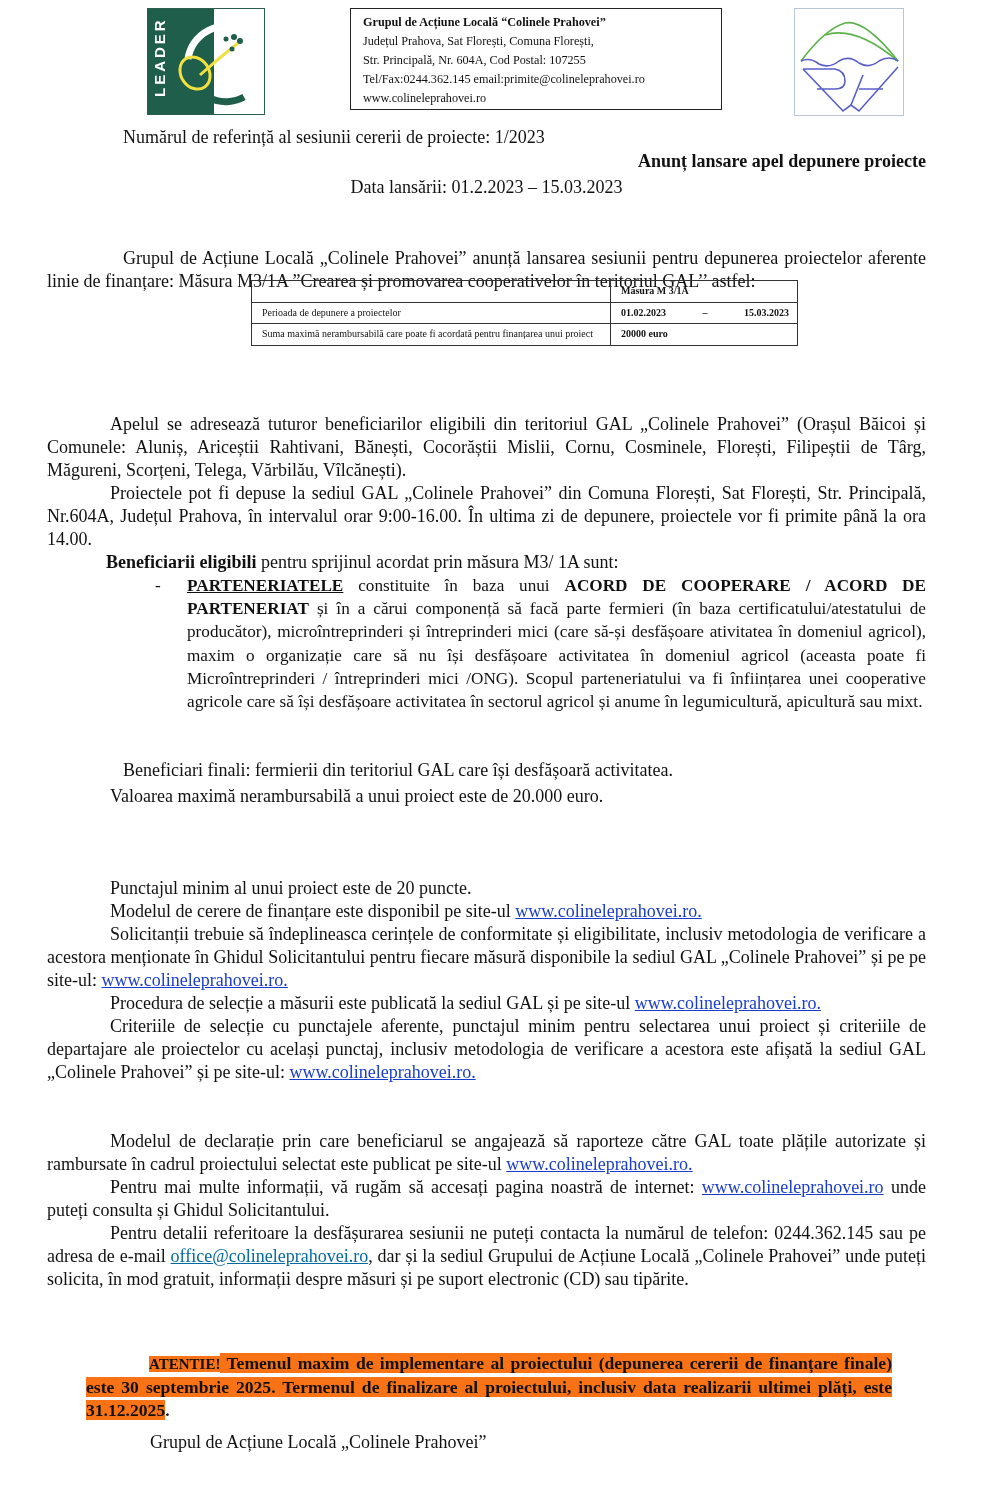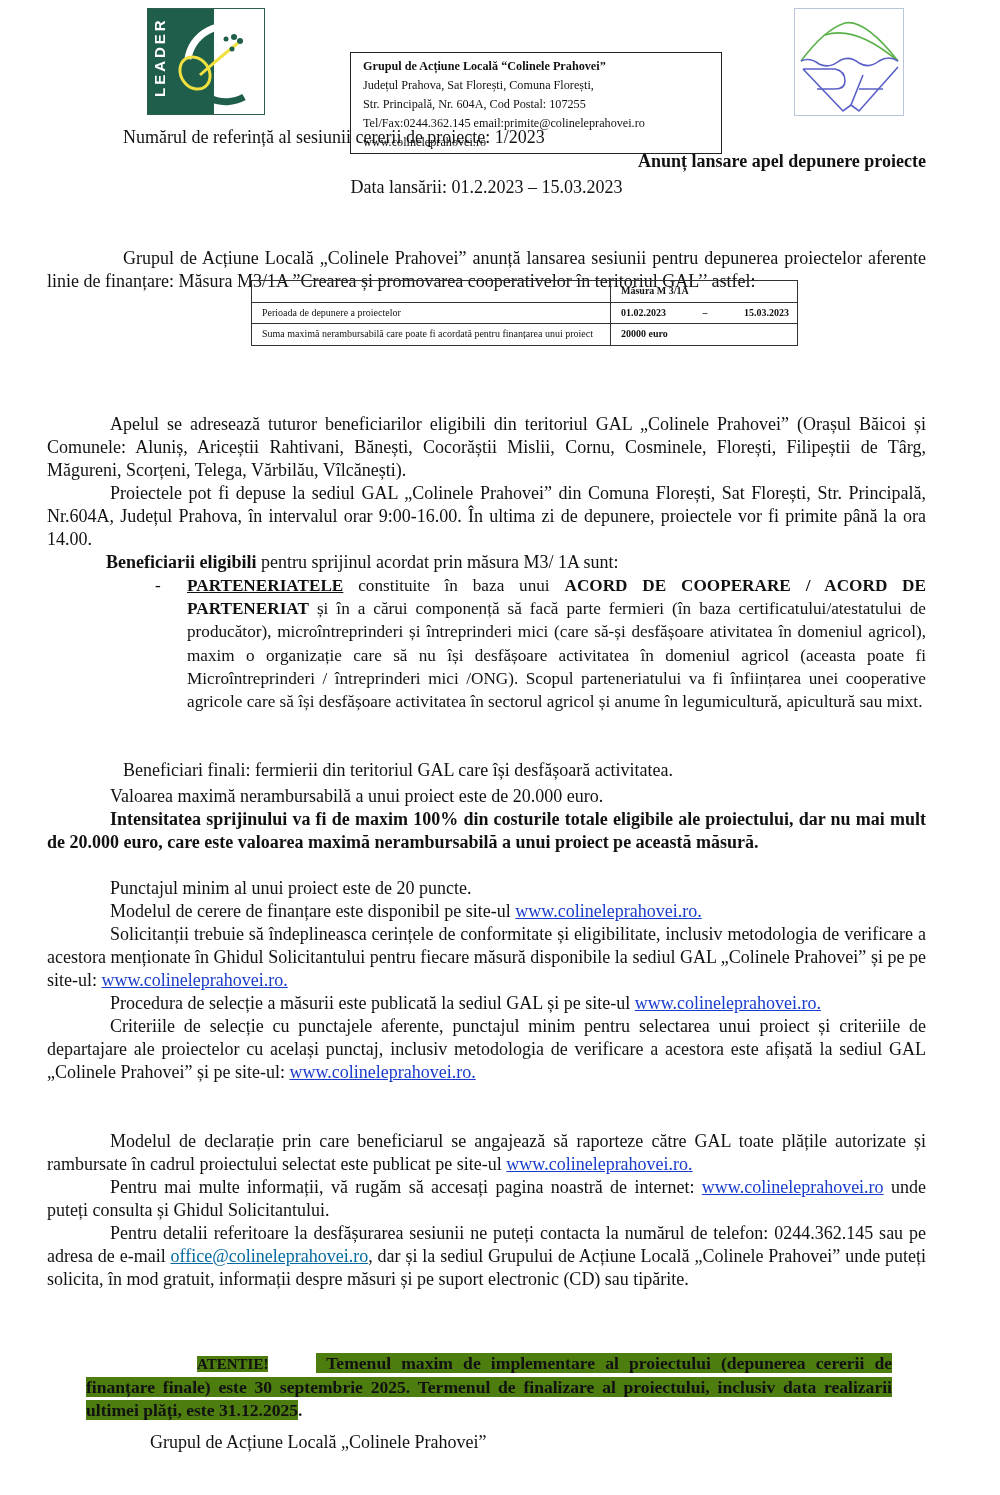--- a/index.html
+++ b/index.html
@@ -4,21 +4,21 @@
 <style>
   html, body { margin:0; padding:0; background:#ffffff; }
   body { width:1000px; height:1495px; position:relative; overflow:hidden;
     font-family:"Liberation Serif", "DejaVu Serif", serif; color:#111; }
   .page { position:absolute; left:0; top:0; width:1000px; height:1495px; }
 
   
   .logo-leader { position:absolute; left:147px; top:8px; width:116px; height:105px; border:1px solid #2c5e4c; background:#fff; }
   .logo-rh { position:absolute; left:794px; top:8px; width:108px; height:106px; border:1px solid #b7c6d8; background:#fff; }
   .addr-box { position:absolute; left:350px; top:8px; width:372px; height:102px; border:1.5px solid #222;
-    font-size:12.2px; line-height:19px; padding:4px 0 0 12px; box-sizing:border-box;margin-top:44px; }
+    font-size:12.2px; line-height:19px; padding:4px 0 0 12px; box-sizing:border-box; }
   .addr-box .org { font-weight:bold; }
 
   .text { position:absolute; left:47px; width:879px; font-size:18px; line-height:23.2px; }
   .j { text-align:justify; }
   .ind { text-indent:76px; }
   .ind2 { text-indent:63px; }
   .center { text-align:center; }
   .b { font-weight:bold; }
   .u { text-decoration:underline; }
   a.link { color:#1a3ccc; text-decoration:underline; }
@@ -26,21 +26,21 @@
   
   .tbl { position:absolute; left:251px; top:280px; border-collapse:collapse; font-size:10px; line-height:20.5px; }
   .tbl td { border:1px solid #333; vertical-align:top; padding:0 8px 0 10px; }
   .tbl td.c1 { width:340px; }
   .tbl td.c2 { width:168px; font-weight:bold; }
 
   .bullet-item { position:absolute; left:155px; width:771px; font-size:17.2px; line-height:23.2px; }
   .bullet-item .dash { position:absolute; left:0; top:0; }
   .bullet-item .body { margin-left:32px; text-align:justify; }
 
-  .hl { background:#4d7c0f;margin-left:48px; }
+  .hl { background:#f97316; }
   .warn { position:absolute; left:86px; width:806px; font-size:17.6px; line-height:23.2px; font-weight:bold; text-align:justify; }
 </style>
 </head>
 <body>
 
 <div class="page">
 
   <div class="logo-leader">
     <svg width="116" height="105" viewBox="0 0 116 105">
       <rect x="0" y="0" width="66" height="105" fill="#1f5e4b"></rect>
@@ -105,21 +105,20 @@
     <span class="b">Beneficiarii eligibili</span><span> pentru sprijinul acordat prin măsura M3/ 1A sunt:</span>
   </div>
 
   <div class="bullet-item" style="top:574px;">
     <span class="dash">-</span>
     <div class="body"><span class="b u">PARTENERIATELE</span><span> constituite în baza unui </span><span class="b">ACORD DE  COOPERARE  / ACORD DE PARTENERIAT</span><span> și în a cărui componență să facă parte fermieri (în baza certificatului/atestatului de producător), microîntreprinderi și întreprinderi mici (care să-și desfășoare ativitatea în domeniul agricol), maxim o organizație care să nu își desfășoare activitatea în domeniul agricol (aceasta poate fi Microîntreprinderi / întreprinderi mici /ONG).  Scopul parteneriatului va fi înființarea unei cooperative agricole care să  își desfășoare activitatea în sectorul agricol și anume în legumicultură, apicultură sau mixt.</span></div>
   </div>
 
   <div class="text" style="top:759px; left:123px; width:800px;">Beneficiari finali: fermierii din teritoriul GAL care își desfășoară activitatea.</div>
   <div class="text" style="top:785px; left:110px; width:816px;">Valoarea maximă nerambursabilă a unui proiect este de 20.000 euro.</div>
-  <div class="text j ind2 b" style="top:808px;">Intensitatea sprijinului va fi de maxim 100% din costurile totale eligibile ale proiectului, dar nu mai mult de 20.000 euro,  care este valoarea maximă nerambursabilă a unui proiect pe această măsură.</div>
   <div class="text" style="top:877px; left:110px; width:816px;">Punctajul minim al unui proiect este de 20 puncte.</div>
 
   <div class="text" style="top:900px; left:110px; width:816px;">
     <span>Modelul de cerere de finanțare este disponibil pe site-ul </span><a class="link">www.colineleprahovei.ro.</a>
   </div>
 
   <div class="text j ind2" style="top:923px;">
     <span>Solicitanții trebuie să îndeplineasca cerințele de conformitate și eligibilitate, inclusiv metodologia de verificare a acestora menționate în Ghidul Solicitantului pentru fiecare măsură disponibile la sediul GAL „Colinele Prahovei” și pe pe site-ul: </span><a class="link">www.colineleprahovei.ro.</a>
   </div>
 

